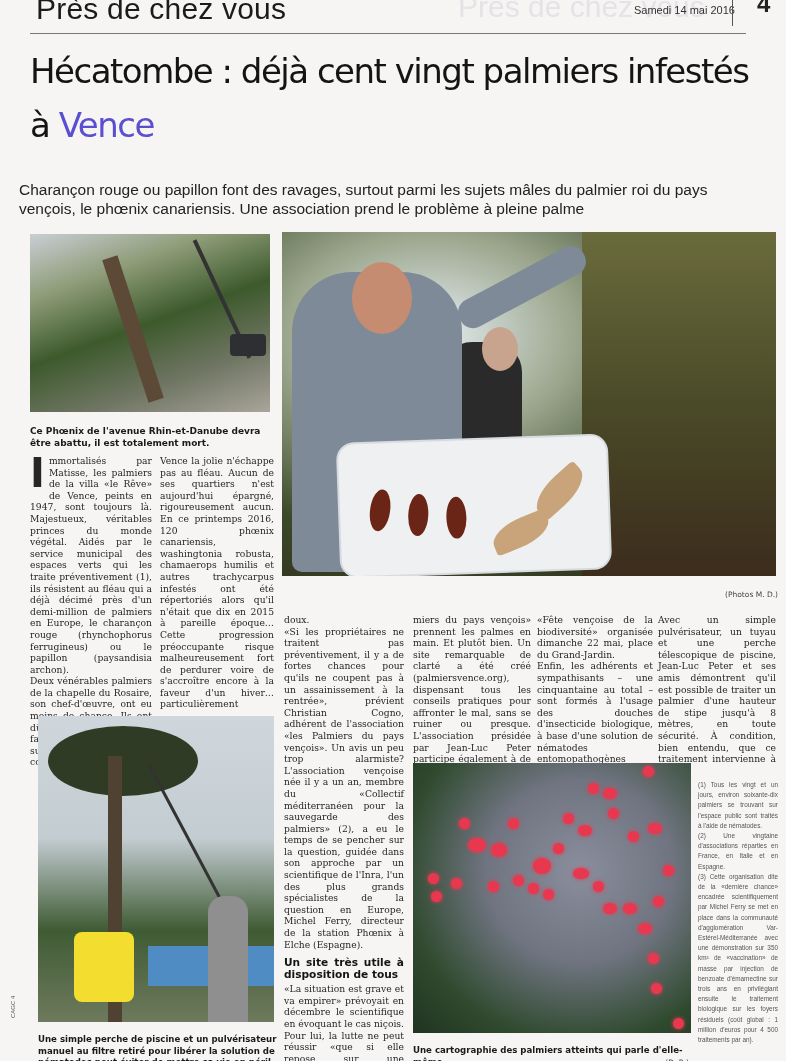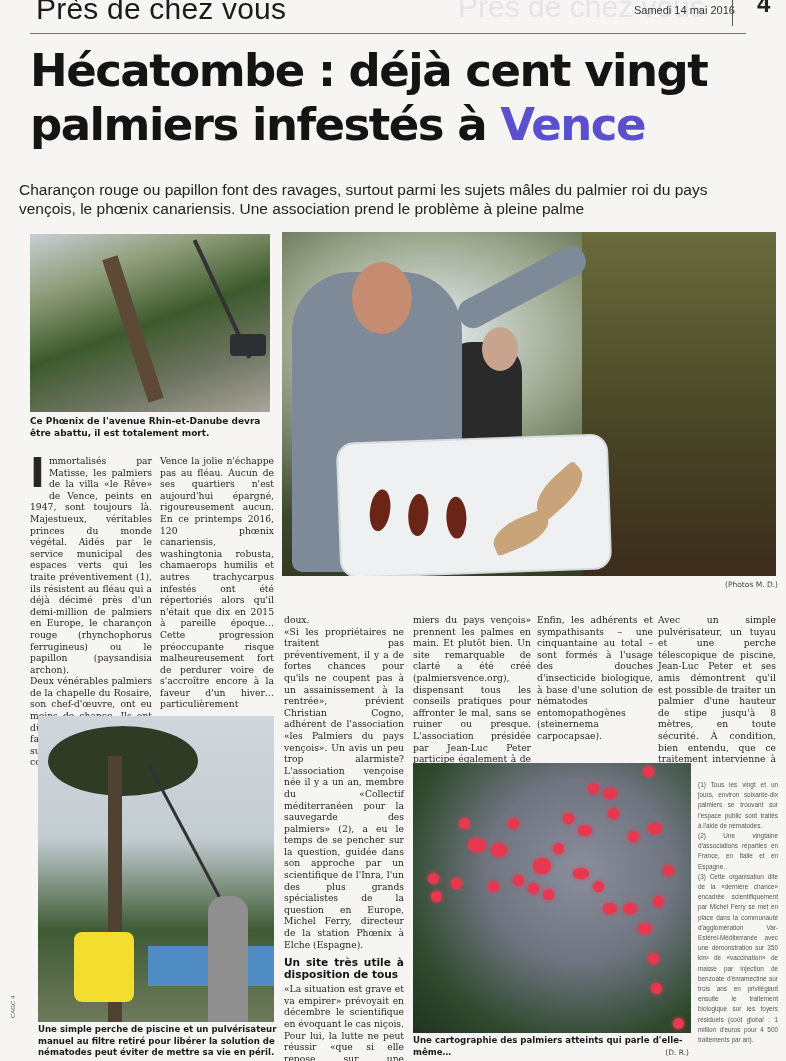--- a/index.html
+++ b/index.html
@@ -4,21 +4,21 @@
 <style>
   html, body { margin:0; padding:0; }
   body { width:786px; height:1061px; background:#f6f5f3; position:relative; overflow:hidden; font-family:"DejaVu Serif", serif; color:#1a1a1a; }
   .abs { position:absolute; }
   .rubric { left:36px; top:-8px; font-family:"Liberation Sans", sans-serif; font-size:30px; color:#1b1b1b; letter-spacing:0.2px; }
   .rubric-ghost { left:458px; top:-10px; font-family:"Liberation Sans", sans-serif; font-size:30px; color:#e4e3e7; }
   .dateline { left:634px; top:4px; font-family:"Liberation Sans", sans-serif; font-size:11px; color:#333; }
   .vrule { left:732px; top:0; width:1px; height:26px; background:#555; }
   .pagenum { left:757px; top:-10px; font-family:"Liberation Sans", sans-serif; font-size:24px; font-weight:bold; color:#222; }
   .hrule { left:30px; top:33px; width:716px; height:1px; background:#777; }
-  .headline { left:30px; top:44px; width:740px; font-family:"DejaVu Sans", sans-serif; font-weight:bold; font-size:45px; line-height:54px; letter-spacing:-1.5px; color:#141414; }
+  .headline { left:30px; top:44px; width:740px; font-family:"DejaVu Sans", sans-serif; font-weight:normal; font-size:34px; line-height:54px; letter-spacing:-1.5px; color:#141414; }
   .headline .accent { color:#5a4fcf; }
   .standfirst { left:19px; top:180px; width:740px; font-family:"Liberation Sans", sans-serif; font-size:15.5px; line-height:19px; color:#222; }
   .photo { overflow:hidden; }
   .ph1 { left:30px; top:234px; width:240px; height:178px; background:linear-gradient(160deg,#c9ced4 0%,#8e9c78 25%,#3d5a2c 50%,#6f7563 75%,#a9a59a 100%); }
   .ph1 .trunk { position:absolute; left:95px; top:20px; width:16px; height:150px; background:#5d4a36; transform:rotate(-18deg); }
   .ph1 .pole { position:absolute; left:190px; top:0; width:4px; height:130px; background:#333; transform:rotate(-25deg); }
   .ph1 .car { position:absolute; left:200px; top:100px; width:36px; height:22px; background:#2d2f33; border-radius:4px; }
   .ph2 { left:282px; top:232px; width:494px; height:344px; background:radial-gradient(ellipse at 30% 30%,#e7eef4 0%,#9aa58b 30%,#3b4a2a 60%,#2b2417 100%); }
   .ph2 .fronds { position:absolute; left:300px; top:0; width:194px; height:344px; background:linear-gradient(180deg,#6a6b3c,#4a4a28 50%,#3c2c1c); }
   .ph2 .man1 { position:absolute; left:10px; top:40px; width:170px; height:300px; background:#7f8a99; border-radius:60px 60px 10px 10px; }
@@ -31,21 +31,21 @@
   .ph2 .moth { position:absolute; width:60px; height:28px; background:#c9a47a; border-radius:60% 10% 60% 10%; }
   .ph3 { left:38px; top:716px; width:236px; height:306px; background:linear-gradient(180deg,#cfd7dd 0%,#c3ccd1 40%,#3f5b34 70%,#6e7a5d 100%); }
   .ph3 .palm { position:absolute; left:70px; top:40px; width:14px; height:270px; background:#4f4232; }
   .ph3 .crown { position:absolute; left:10px; top:10px; width:150px; height:70px; background:#2f3b24; border-radius:50%; }
   .ph3 .pole { position:absolute; left:150px; top:40px; width:3px; height:170px; background:#333; transform:rotate(-28deg); }
   .ph3 .tank { position:absolute; left:36px; top:216px; width:60px; height:70px; background:#f3dd2f; border-radius:8px; }
   .ph3 .pool { position:absolute; left:110px; top:230px; width:126px; height:40px; background:#4f8cc4; }
   .ph3 .man { position:absolute; left:170px; top:180px; width:40px; height:126px; background:#8f8f8f; border-radius:16px 16px 0 0; }
   .ph4 { left:413px; top:763px; width:278px; height:270px; background:radial-gradient(ellipse at 60% 40%,#8a8e9d 0%,#6f7480 40%,#2f4a2e 75%,#203320 100%); }
   .dot { position:absolute; width:11px; height:11px; background:#e8384f; border-radius:50%; box-shadow:0 0 4px #e8384f; }
-  .caption { font-family:"DejaVu Sans", sans-serif; font-weight:bold; font-size:9px; line-height:12px; color:#1a1a1a; }
+  .caption { font-family:"DejaVu Sans", sans-serif; font-weight:bold; font-size:9px; line-height:12px; color:#1a1a1a;margin-top:10px; }
   .credit { font-weight:normal; font-size:7.5px; color:#444; float:right; }
   .col { font-size:9.2px; line-height:11.6px; text-align:justify; hyphens:auto; color:#262626; }
   .col p { margin:0; }
   .dropcap { float:left; font-family:"DejaVu Sans", sans-serif; font-weight:bold; font-size:40px; line-height:34px; margin:1px 4px 0 0; }
   .subhead { font-family:"DejaVu Sans", sans-serif; font-weight:bold; font-size:10.6px; line-height:12px; margin:6px 0 3px 0; color:#141414; }
   .byline { text-align:right; font-family:"DejaVu Sans", sans-serif; font-weight:bold; font-size:8.5px; line-height:12px; }
   .notes { font-family:"Liberation Sans", sans-serif; font-size:6.4px; line-height:10.2px; color:#555; text-align:justify; }
   .sidecode { left:10px; top:1018px; transform:rotate(-90deg); transform-origin:left top; font-family:"Liberation Sans", sans-serif; font-size:6px; color:#555; }
 </style>
 </head>
@@ -103,20 +103,21 @@
   <div class="subhead">Un site très utile à disposition de tous</div>
   <p>«La situation est grave et va empirer» prévoyait en décembre le scientifique en évoquant le cas niçois. Pour lui, la lutte ne peut réussir «que si elle repose sur une organisation collective des traitements sans distinguer entre secteur public et secteur privé» (3).</p>
 
 </div>
 
 <div class="abs col" style="left:413px;top:614px;width:118px;">
   <p>miers du pays vençois» prennent les palmes en main. Et plutôt bien. Un site remarquable de clarté a été créé (palmiersvence.org), dispensant tous les conseils pratiques pour affronter le mal, sans se ruiner ou presque. L'association présidée par Jean-Luc Peter participe également à de nombreuses manifestations, comme à la</p>
 </div>
 
 <div class="abs col" style="left:537px;top:614px;width:116px;">
+  <p>«Fête vençoise de la biodiversité» organisée dimanche 22 mai, place du Grand-Jardin.</p>
   <p>Enfin, les adhérents et sympathisants – une cinquantaine au total – sont formés à l'usage des douches d'insecticide biologique, à base d'une solution de nématodes entomopathogènes (steinernema carpocapsae).</p>
 </div>
 
 <div class="abs col" style="left:658px;top:614px;width:118px;">
   <p>Avec un simple pulvérisateur, un tuyau et une perche télescopique de piscine, Jean-Luc Peter et ses amis démontrent qu'il est possible de traiter un palmier d'une hauteur de stipe jusqu'à 8 mètres, en toute sécurité. À condition, bien entendu, que ce traitement intervienne à temps.</p>
 </div>
 
 <div class="abs photo ph3">
   <div class="crown"></div>
   <div class="palm"></div>

